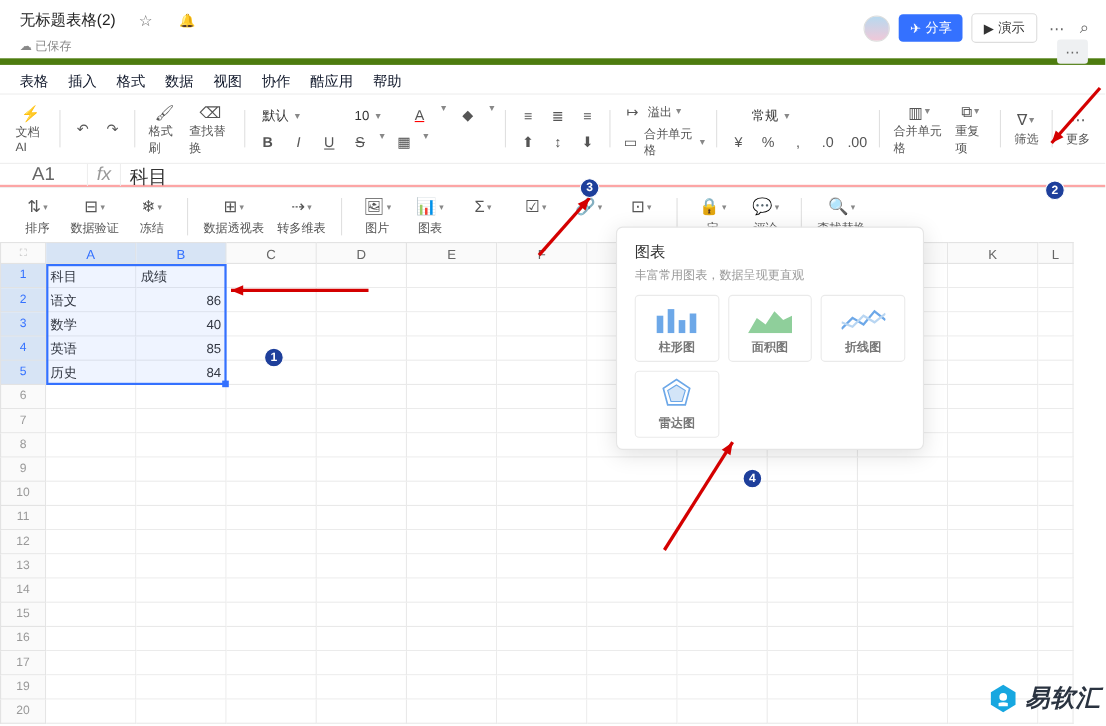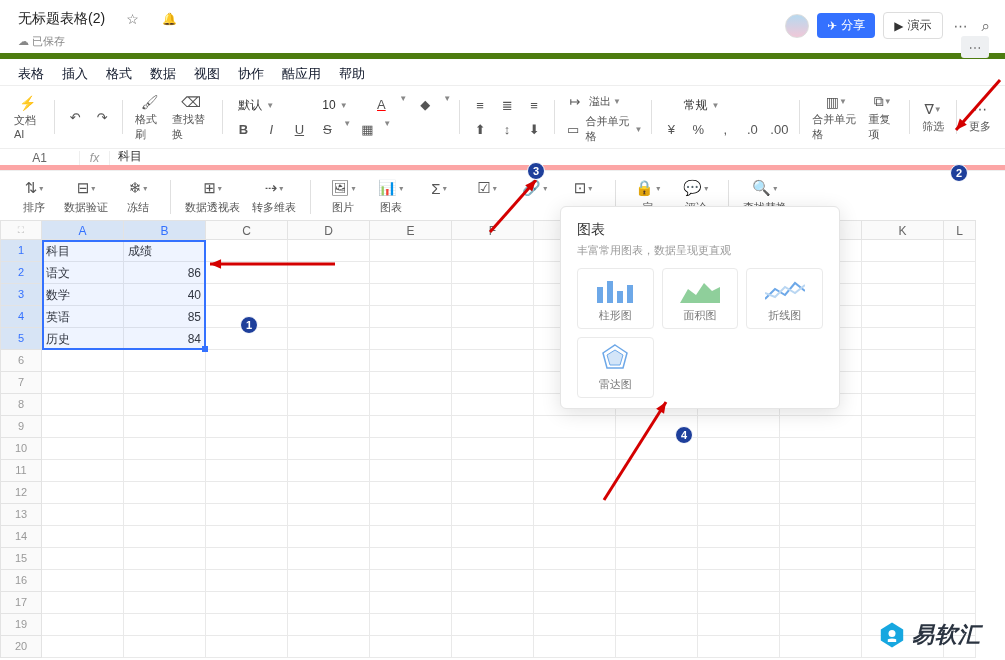--- a/index.html
+++ b/index.html
@@ -23,21 +23,21 @@
   .tool-label { font-size:11px; color:#555; }
   .combobox { border:1px solid transparent; display:flex; align-items:center; padding:2px 6px; gap:4px; border-radius:3px; font-size:12px; }
   .down { font-size:8px; color:#888;}
   .tbtn { width:24px; height:22px; display:flex; align-items:center; justify-content:center; color:#555; cursor:pointer; font-size:13px; border-radius:3px;}
   .toolbar2 { display:flex; padding:5px 10px 3px; border-top:1px solid #eee; gap:0px; align-items:flex-start; position:relative; z-index:5; background:#fff; }
   .t2-item { display:flex; flex-direction:column; align-items:center; min-width:48px; padding:2px 6px; cursor:pointer; }
   .t2-icon { height:20px; display:flex; align-items:center; justify-content:center; font-size:15px; color:#555;}
   .t2-icon .down{margin-left:2px;}
   .t2-lbl { font-size:11px; color:#555; margin-top:2px;}
   .more-btn { position:absolute; right:16px; top:36px; width:28px; height:22px; background:#eef0f2; border-radius:3px; display:flex; align-items:center; justify-content:center; color:#666; font-size:13px; z-index:30;}
-  .formula-row { display:flex; border-top:1px solid #eee; border-bottom:5px solid #fca5a5; font-size:12px; align-items:flex-end; height:22px; position:relative; z-index:4; background:#fff;}
+  .formula-row { display:flex; border-top:1px solid #eee; border-bottom:2px solid #fca5a5; font-size:17px; align-items:flex-start; height:22px; position:relative; z-index:4; background:#fff;}
   .cellname{ width:80px; text-align:center; color:#666; border-right:1px solid #eee;}
   .fx { width:30px; text-align:center; color:#999; border-right:1px solid #eee; font-style:italic;}
   .fval { padding:0 8px; color:#333;}
   .sheet { position:relative; }
   .col-headers{ display:flex; }
   .corner{width:42px; height:20px; border:1px solid #e3e3e3; background:#fafafa; display:flex; align-items:center; justify-content:center; color:#bbb; font-size:9px;}
   .ch { width:82px; height:20px; border:1px solid #e3e3e3; border-left:none; background:#fafafa; text-align:center; color:#666; line-height:20px; position:relative;}
   .ch.lcol{width:32px;}
   .ch.sel{background:#d7e4f5; color:#3471ff;}
   .rh { width:42px; border:1px solid #e3e3e3; border-top:none; background:#fafafa; color:#999; text-align:center; line-height:21px; font-size:11px;}
@@ -46,27 +46,27 @@
   .cell{width:82px; border:1px solid #e9e9e9; border-left:none; border-top:none; padding:0 4px; line-height:22px; background:#fff; font-size:12px;}
   .cell.num{text-align:right;}
   .selection { position:absolute; border:2px solid #3471ff; background:rgba(52,113,255,.08); pointer-events:none;}
   .handle{width:6px; height:6px; background:#3471ff; position:absolute; right:-4px; bottom:-4px;}
   .popup{ position:absolute; left:560px; top:206px; width:280px; background:#fff; border:1px solid #e5e5e5; box-shadow:0 4px 20px rgba(0,0,0,.12); border-radius:6px; padding:14px 16px 10px; z-index:20;}
   .popup-title{font-size:14px; color:#333;}
   .popup-sub{font-size:11px; color:#999; margin:4px 0 10px;}
   .chart-grid{display:grid; grid-template-columns:repeat(3,1fr); gap:8px;}
   .chart-card{border:1px solid #eaeaea; border-radius:4px; display:flex; flex-direction:column; align-items:center; padding:8px 4px 5px; cursor:pointer;}
   .chart-icon{height:26px; display:flex; align-items:flex-end; gap:2px;}
-  .chart-lbl{font-size:11px; color:#777; margin-top:5px;}
+  .chart-lbl{font-size:11px; color:#777; margin-top:5px;font-weight:bold;}
   svg.bar rect{fill:#6da8e8;}
   .badge{position:absolute; width:18px; height:18px; border-radius:50%; background:#1e3f9b; border:1px solid #fff; color:#fff; font-weight:bold; font-size:11px; display:flex; align-items:center; justify-content:center; z-index:25;}
   .arrow{position:absolute; z-index:24;}
   .arrow line{stroke:#d40000; stroke-width:3;}
   .arrow polygon{fill:#d40000;}
-  .logo{position:absolute; right:24px; bottom:10px; display:flex; align-items:center; gap:6px; z-index:30;}
+  .logo{position:absolute; right:4px; bottom:10px; display:flex; align-items:center; gap:6px; z-index:30;}
   .logo-ico{width:28px;height:28px;}
   .logo-txt{font-size:22px; font-weight:700; font-style:italic; color:#2a3340; letter-spacing:1px;}
 </style>
 </head>
 <body>
 
 <div class="header">
  <div class="title-area">
   <div class="title-line">
    <span>无标题表格(2)</span>

